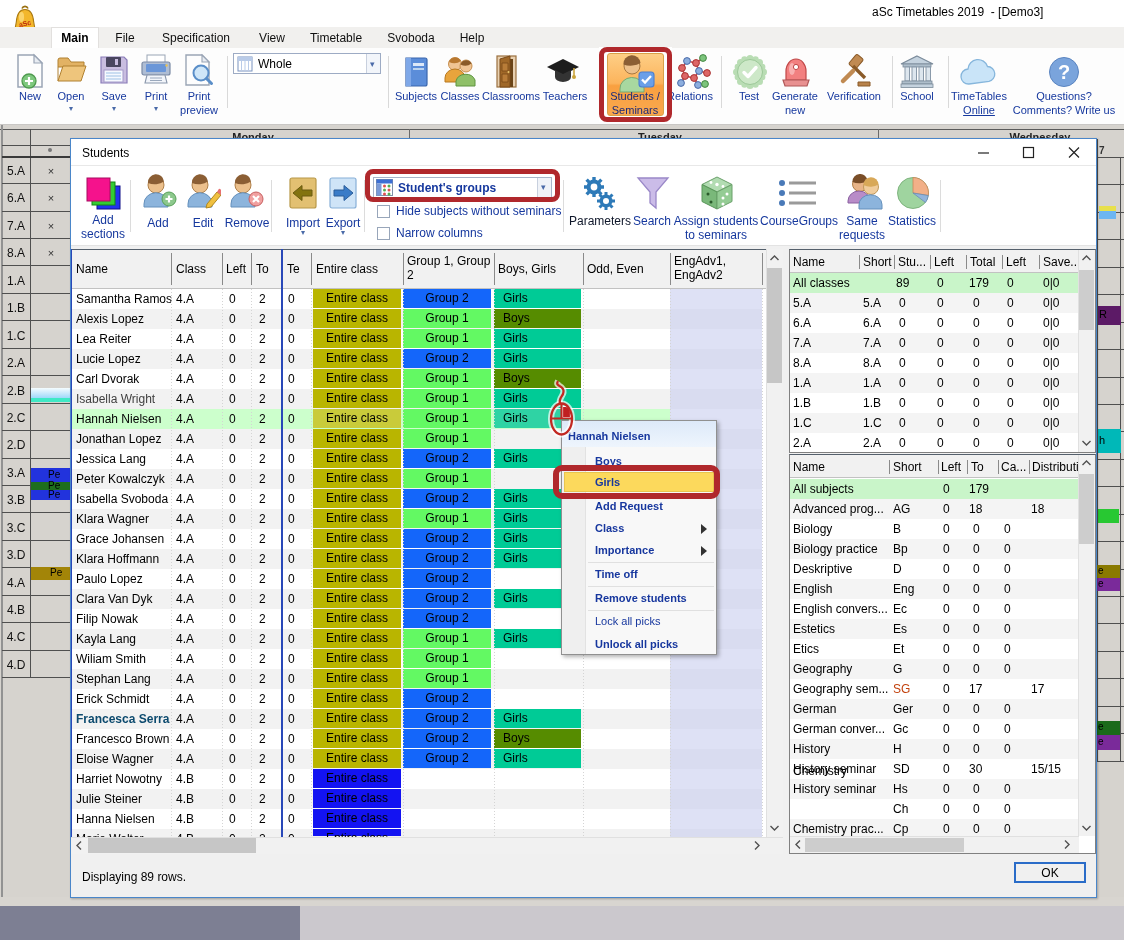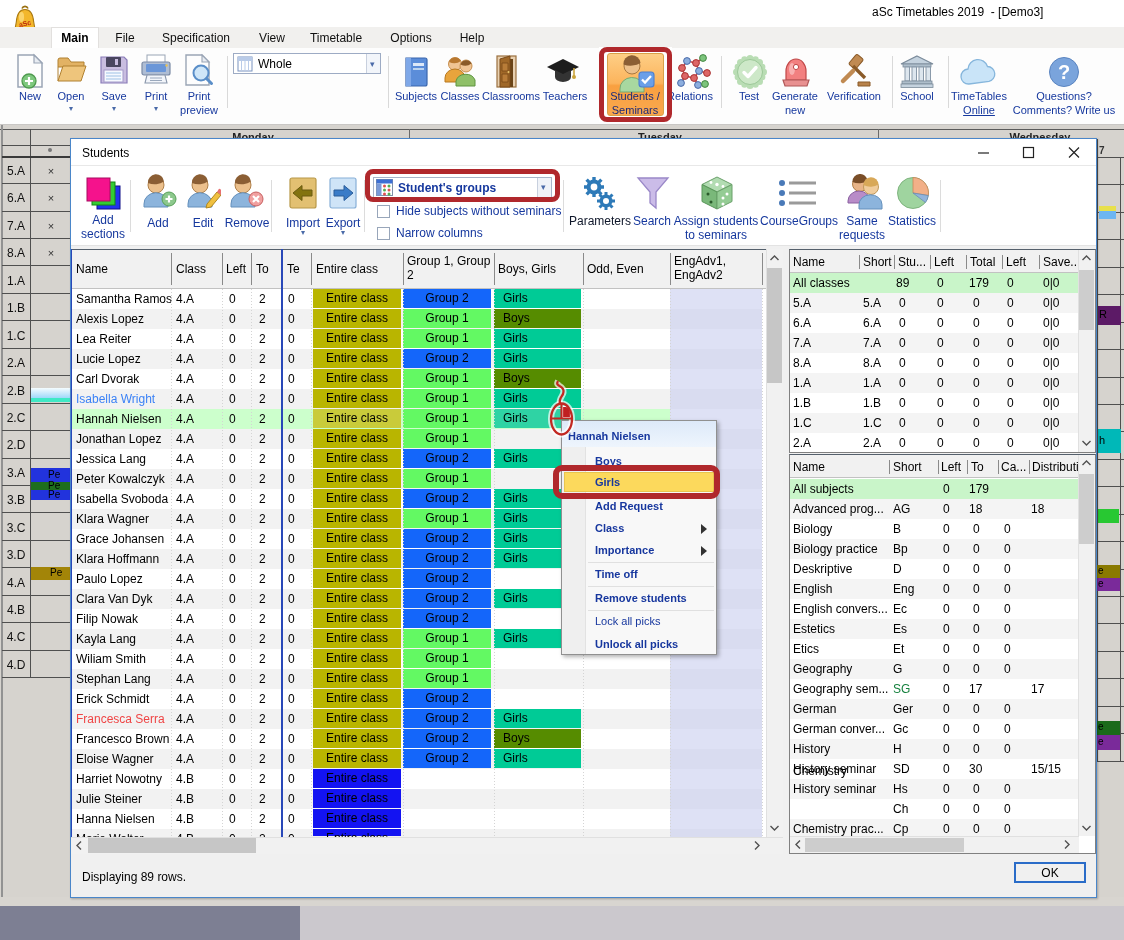--- a/index.html
+++ b/index.html
@@ -13,21 +13,21 @@
 <ellipse cx="11.5" cy="14" rx="2.6" ry="5" fill="#fbd978" opacity="0.85"></ellipse>
 <text x="15" y="23" font-size="7" fill="#c03010" font-weight="bold" text-anchor="middle" transform="rotate(-14 15 21)">aSc</text>
 </svg>
 <div class="ab " style="left:0px;top:27px;width:1124px;height:21px;background:#f1f0ee;"></div>
 <div class="ab " style="left:51px;top:27px;width:48px;height:21px;background:#ffffff;border:1px solid #e2e0de;border-bottom:none;"></div>
 <div class="ab" style="left:75px;top:31px;transform:translateX(-50%);font-size:12px;color:#000;font-weight:bold;white-space:nowrap;line-height:14px;">Main</div>
 <div class="ab" style="left:125px;top:31px;transform:translateX(-50%);font-size:12px;color:#101010;font-weight:normal;white-space:nowrap;line-height:14px;">File</div>
 <div class="ab" style="left:196px;top:31px;transform:translateX(-50%);font-size:12px;color:#101010;font-weight:normal;white-space:nowrap;line-height:14px;">Specification</div>
 <div class="ab" style="left:272px;top:31px;transform:translateX(-50%);font-size:12px;color:#101010;font-weight:normal;white-space:nowrap;line-height:14px;">View</div>
 <div class="ab" style="left:336px;top:31px;transform:translateX(-50%);font-size:12px;color:#101010;font-weight:normal;white-space:nowrap;line-height:14px;">Timetable</div>
-<div class="ab" style="left:411px;top:31px;transform:translateX(-50%);font-size:12px;color:#101010;font-weight:normal;white-space:nowrap;line-height:14px;">Options</div>
+<div class="ab" style="left:411px;top:31px;transform:translateX(-50%);font-size:12px;color:#101010;font-weight:normal;white-space:nowrap;line-height:14px;">Svoboda</div>
 <div class="ab" style="left:472px;top:31px;transform:translateX(-50%);font-size:12px;color:#101010;font-weight:normal;white-space:nowrap;line-height:14px;">Help</div>
 <div class="ab " style="left:0px;top:48px;width:1124px;height:77px;background:#fdfdfd;"></div>
 <div class="ab " style="left:0px;top:124px;width:1124px;height:1px;background:#c9c7c5;"></div>
 <div class="ab " style="left:227px;top:56px;width:1px;height:52px;background:#d9d9d9;"></div>
 <div class="ab " style="left:388px;top:56px;width:1px;height:52px;background:#d9d9d9;"></div>
 <div class="ab " style="left:721px;top:56px;width:1px;height:52px;background:#d9d9d9;"></div>
 <div class="ab " style="left:892px;top:56px;width:1px;height:52px;background:#d9d9d9;"></div>
 <div class="ab " style="left:948px;top:56px;width:1px;height:52px;background:#d9d9d9;"></div>
 <div class="ab" style="left:30px;top:90px;transform:translateX(-50%);font-size:11px;color:#16389e;font-weight:normal;white-space:nowrap;line-height:13px;">New</div>
 <div class="ab" style="left:71px;top:90px;transform:translateX(-50%);font-size:11px;color:#16389e;font-weight:normal;white-space:nowrap;line-height:13px;">Open</div>
@@ -559,21 +559,21 @@
     <div style="text-align:center;font-size:12px;color:#000;margin-top:2px">Entire class</div>
   </div>
 <div class="ab " style="left:403px;top:369px;width:88px;height:19px;background:#63f963;">
     <div style="text-align:center;font-size:12px;color:#000;margin-top:2px">Group 1</div>
   </div>
 <div class="ab " style="left:494px;top:369px;width:87px;height:19px;background:#568c00;">
     <div style="font-size:12px;color:#000;margin-top:2px;margin-left:9px">Boys</div>
   </div>
 <div class="ab " style="left:72px;top:389px;width:690px;height:20px;background:#f2f2f2;"></div>
 <div class="ab " style="left:670px;top:389px;width:92px;height:20px;background:#d9dcf0;"></div>
-<div class="ab" style="left:76px;top:392px;font-size:12px;color:#3b82f6;font-weight:normal;white-space:nowrap;line-height:14px;">Isabella Wright</div>
+<div class="ab" style="left:76px;top:392px;font-size:12px;color:#404040;font-weight:normal;white-space:nowrap;line-height:14px;">Isabella Wright</div>
 <div class="ab" style="left:176px;top:392px;font-size:12px;color:#000;font-weight:normal;white-space:nowrap;line-height:14px;">4.A</div>
 <div class="ab" style="left:229px;top:392px;font-size:12px;color:#000;font-weight:normal;white-space:nowrap;line-height:14px;">0</div>
 <div class="ab" style="left:259px;top:392px;font-size:12px;color:#000;font-weight:normal;white-space:nowrap;line-height:14px;">2</div>
 <div class="ab" style="left:288px;top:392px;font-size:12px;color:#000;font-weight:normal;white-space:nowrap;line-height:14px;">0</div>
 <div class="ab " style="left:313px;top:389px;width:88px;height:19px;background:#b9b500;">
     <div style="text-align:center;font-size:12px;color:#000;margin-top:2px">Entire class</div>
   </div>
 <div class="ab " style="left:403px;top:389px;width:88px;height:19px;background:#63f963;">
     <div style="text-align:center;font-size:12px;color:#000;margin-top:2px">Group 1</div>
   </div>
@@ -779,21 +779,21 @@
 <div class="ab" style="left:259px;top:692px;font-size:12px;color:#000;font-weight:normal;white-space:nowrap;line-height:14px;">2</div>
 <div class="ab" style="left:288px;top:692px;font-size:12px;color:#000;font-weight:normal;white-space:nowrap;line-height:14px;">0</div>
 <div class="ab " style="left:313px;top:689px;width:88px;height:19px;background:#b9b500;">
     <div style="text-align:center;font-size:12px;color:#000;margin-top:2px">Entire class</div>
   </div>
 <div class="ab " style="left:403px;top:689px;width:88px;height:19px;background:#1466fa;">
     <div style="text-align:center;font-size:12px;color:#000;margin-top:2px">Group 2</div>
   </div>
 <div class="ab " style="left:72px;top:709px;width:690px;height:20px;background:#f2f2f2;"></div>
 <div class="ab " style="left:670px;top:709px;width:92px;height:20px;background:#d9dcf0;"></div>
-<div class="ab" style="left:76px;top:712px;font-size:12px;color:#ef4444;font-weight:normal;white-space:nowrap;line-height:14px;">Francesca Serra</div>
+<div class="ab" style="left:76px;top:712px;font-size:12px;color:#0c4a6e;font-weight:bold;white-space:nowrap;line-height:14px;">Francesca Serra</div>
 <div class="ab" style="left:176px;top:712px;font-size:12px;color:#000;font-weight:normal;white-space:nowrap;line-height:14px;">4.A</div>
 <div class="ab" style="left:229px;top:712px;font-size:12px;color:#000;font-weight:normal;white-space:nowrap;line-height:14px;">0</div>
 <div class="ab" style="left:259px;top:712px;font-size:12px;color:#000;font-weight:normal;white-space:nowrap;line-height:14px;">2</div>
 <div class="ab" style="left:288px;top:712px;font-size:12px;color:#000;font-weight:normal;white-space:nowrap;line-height:14px;">0</div>
 <div class="ab " style="left:313px;top:709px;width:88px;height:19px;background:#b9b500;">
     <div style="text-align:center;font-size:12px;color:#000;margin-top:2px">Entire class</div>
   </div>
 <div class="ab " style="left:403px;top:709px;width:88px;height:19px;background:#1466fa;">
     <div style="text-align:center;font-size:12px;color:#000;margin-top:2px">Group 2</div>
   </div>
@@ -1048,21 +1048,21 @@
 <div class="ab" style="left:943px;top:642px;font-size:12px;color:#000;font-weight:normal;white-space:nowrap;line-height:14px;">0</div>
 <div class="ab" style="left:973px;top:642px;font-size:12px;color:#000;font-weight:normal;white-space:nowrap;line-height:14px;">0</div>
 <div class="ab" style="left:1004px;top:642px;font-size:12px;color:#000;font-weight:normal;white-space:nowrap;line-height:14px;">0</div>
 <div class="ab " style="left:790px;top:659px;width:288px;height:20px;background:#f4f4f4;"></div>
 <div class="ab" style="left:793px;top:662px;font-size:12px;color:#000;font-weight:normal;white-space:nowrap;line-height:14px;">Geography</div>
 <div class="ab" style="left:893px;top:662px;font-size:12px;color:#000;font-weight:normal;white-space:nowrap;line-height:14px;">G</div>
 <div class="ab" style="left:943px;top:662px;font-size:12px;color:#000;font-weight:normal;white-space:nowrap;line-height:14px;">0</div>
 <div class="ab" style="left:973px;top:662px;font-size:12px;color:#000;font-weight:normal;white-space:nowrap;line-height:14px;">0</div>
 <div class="ab" style="left:1004px;top:662px;font-size:12px;color:#000;font-weight:normal;white-space:nowrap;line-height:14px;">0</div>
 <div class="ab" style="left:793px;top:682px;font-size:12px;color:#000;font-weight:normal;white-space:nowrap;line-height:14px;">Geography sem...</div>
-<div class="ab" style="left:893px;top:682px;font-size:12px;color:#15803d;font-weight:normal;white-space:nowrap;line-height:14px;">SG</div>
+<div class="ab" style="left:893px;top:682px;font-size:12px;color:#c2410c;font-weight:normal;white-space:nowrap;line-height:14px;">SG</div>
 <div class="ab" style="left:943px;top:682px;font-size:12px;color:#000;font-weight:normal;white-space:nowrap;line-height:14px;">0</div>
 <div class="ab" style="left:969px;top:682px;font-size:12px;color:#000;font-weight:normal;white-space:nowrap;line-height:14px;">17</div>
 <div class="ab" style="left:1031px;top:682px;font-size:12px;color:#000;font-weight:normal;white-space:nowrap;line-height:14px;">17</div>
 <div class="ab " style="left:790px;top:699px;width:288px;height:20px;background:#f4f4f4;"></div>
 <div class="ab" style="left:793px;top:702px;font-size:12px;color:#000;font-weight:normal;white-space:nowrap;line-height:14px;">German</div>
 <div class="ab" style="left:893px;top:702px;font-size:12px;color:#000;font-weight:normal;white-space:nowrap;line-height:14px;">Ger</div>
 <div class="ab" style="left:943px;top:702px;font-size:12px;color:#000;font-weight:normal;white-space:nowrap;line-height:14px;">0</div>
 <div class="ab" style="left:973px;top:702px;font-size:12px;color:#000;font-weight:normal;white-space:nowrap;line-height:14px;">0</div>
 <div class="ab" style="left:1004px;top:702px;font-size:12px;color:#000;font-weight:normal;white-space:nowrap;line-height:14px;">0</div>
 <div class="ab" style="left:793px;top:722px;font-size:12px;color:#000;font-weight:normal;white-space:nowrap;line-height:14px;">German conver...</div>

